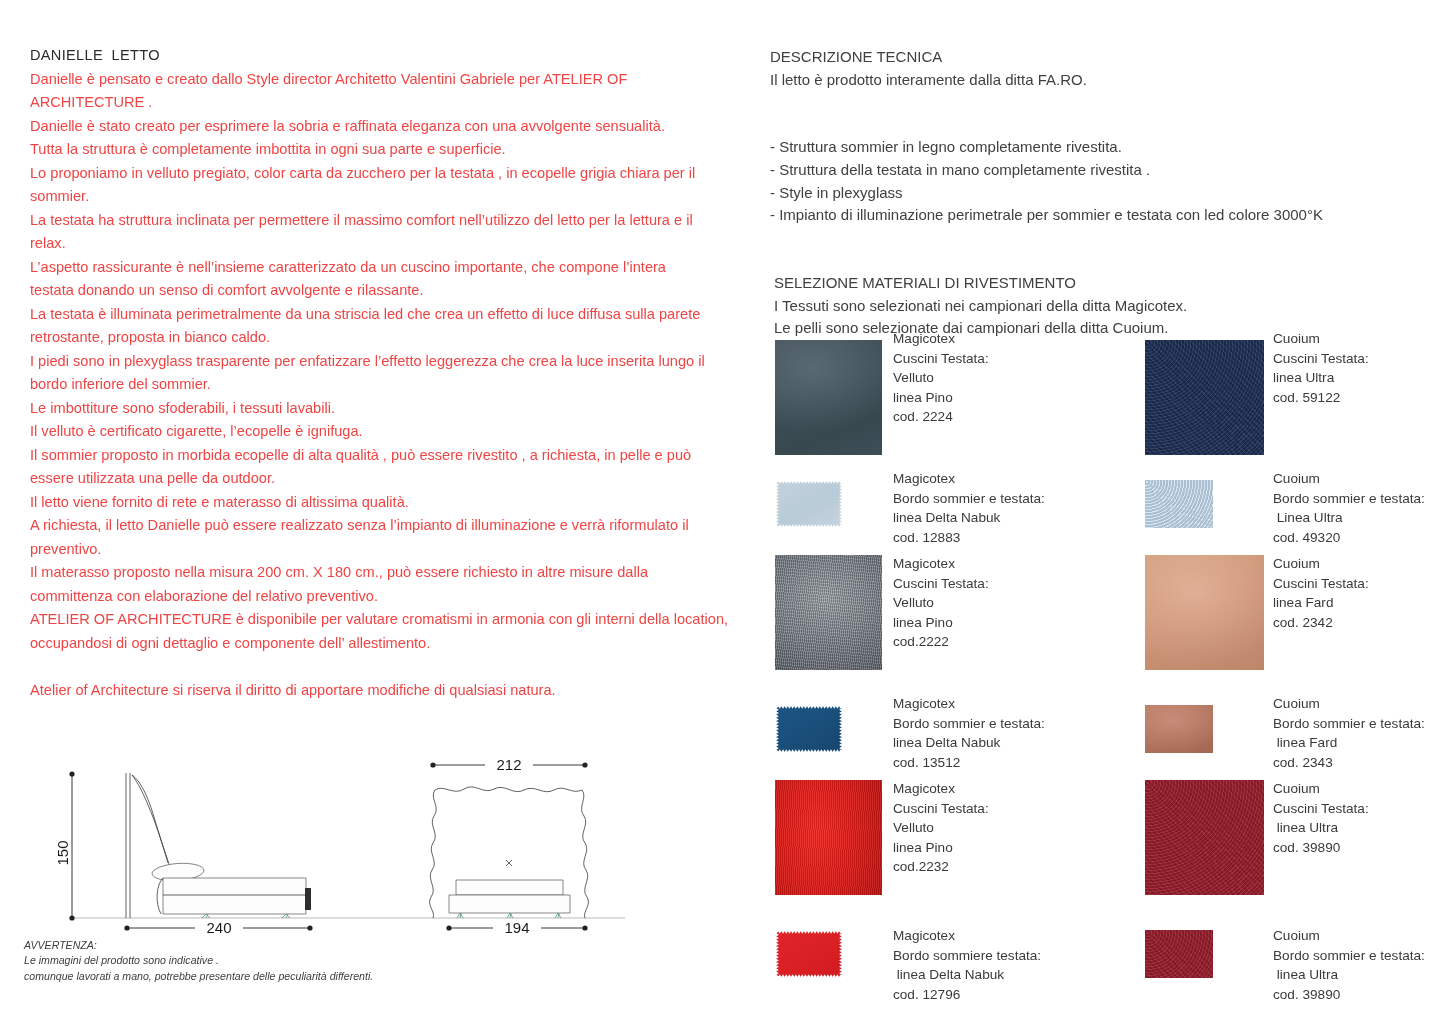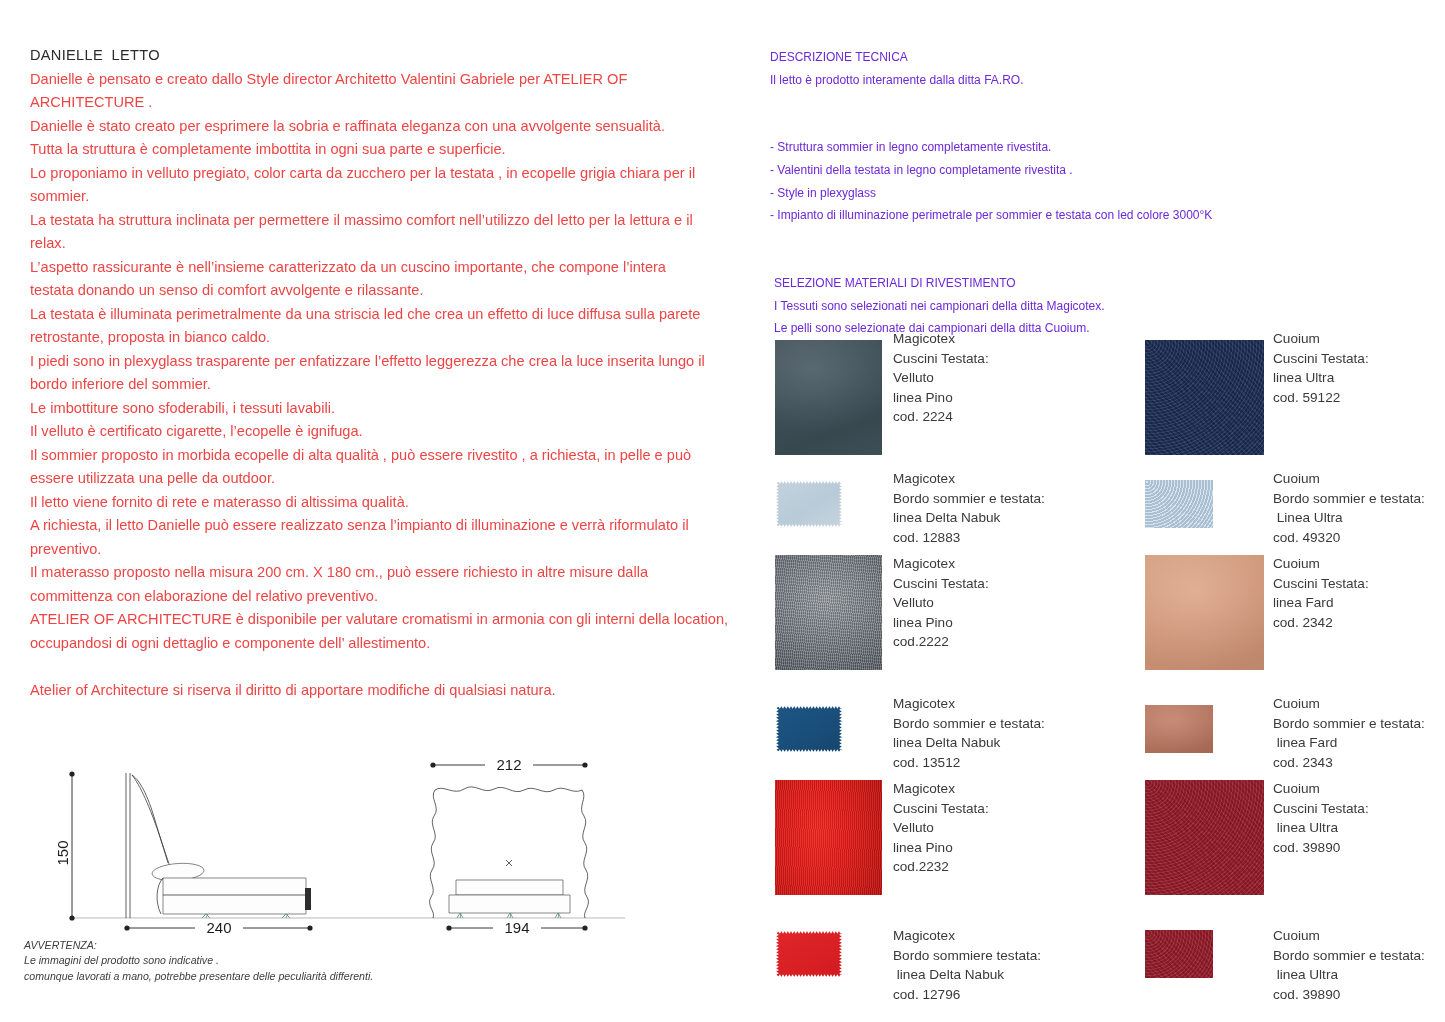--- a/index.html
+++ b/index.html
@@ -36,23 +36,23 @@
   }
   .spacer-line { height: 23.5px; }
 
   
   #right-column {
     position: absolute;
     left: 770px; top: 46px;
     width: 660px;
   }
   .r-line {
-    font-size: 12px;
+    font-size: 15px;
     line-height: 22.6px;
-    color: #6d28d9;
+    color: #404040;
   }
   .r-indent { padding-left: 4px; }
 
   
   #swatch-area {
     position: absolute;
     left: 770px; top: 325px;
     width: 665px; height: 690px;
   }
   .swatch-cell {
@@ -189,21 +189,21 @@
   <div class="body-line">Atelier of Architecture si riserva il diritto di apportare modifiche di qualsiasi natura.</div>
 </div>
 
 <div id="right-column">
   <div class="r-line">DESCRIZIONE TECNICA</div>
   <div class="r-line">Il letto è prodotto interamente dalla ditta FA.RO.</div>
   <div class="r-line">&nbsp;</div>
   <div class="r-line">&nbsp;</div>
   <div id="tech-bullets">
       <div class="r-line">- Struttura sommier in legno completamente rivestita.</div>
-      <div class="r-line">- Valentini della testata in legno completamente rivestita .</div>
+      <div class="r-line">- Struttura della testata in mano completamente rivestita .</div>
       <div class="r-line">- Style in plexyglass</div>
       <div class="r-line">- Impianto di illuminazione perimetrale per sommier e testata con led colore 3000°K</div>
     </div>
   <div class="r-line">&nbsp;</div>
   <div class="r-line">&nbsp;</div>
   <div class="r-line r-indent">SELEZIONE MATERIALI DI RIVESTIMENTO</div>
   <div id="materials-lines">
       <div class="r-line r-indent">I Tessuti  sono selezionati nei campionari della ditta Magicotex.</div>
       <div class="r-line r-indent">Le pelli sono selezionate dai campionari della ditta Cuoium.</div>
     </div>

